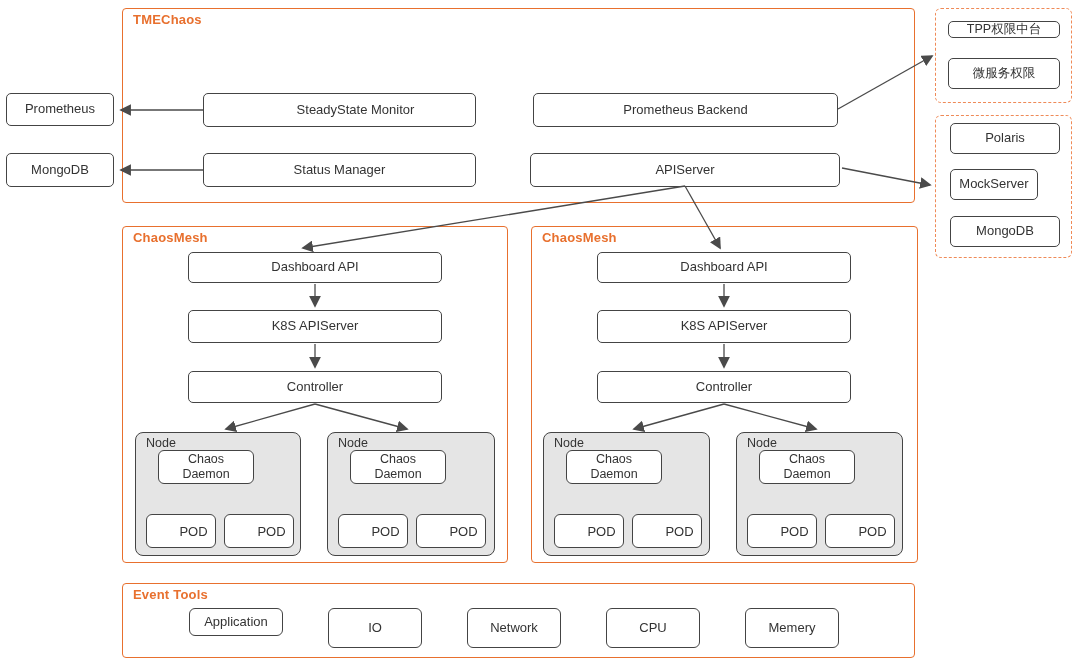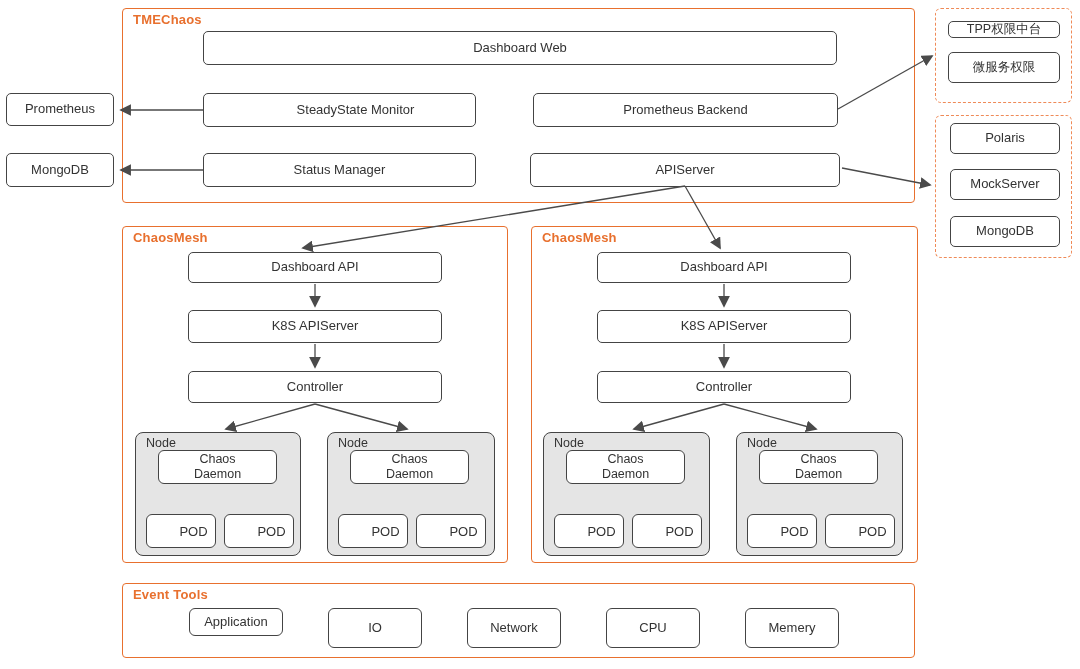--- a/index.html
+++ b/index.html
@@ -34,21 +34,21 @@
     white-space:nowrap;
   }
   .node{
     position:absolute;box-sizing:border-box;background:#e5e5e5;
     border:1.5px solid var(--box-border);border-radius:8px;
   }
   .node-label{
     position:absolute;top:3px;left:10px;font-size:12.5px;color:var(--text);
   }
   .daemon{
-    position:absolute;left:22px;top:17px;width:119px;height:34px;
+    position:absolute;left:22px;top:17px;width:96px;height:34px;
     box-sizing:border-box;border:1.5px solid var(--box-border);border-radius:6px;
     display:flex;flex-direction:column;align-items:center;justify-content:center;
     font-size:12.5px;line-height:1.2;background:#fff;
   }
   .pod{
     position:absolute;top:81px;width:70px;height:34px;
     box-sizing:border-box;border:1.5px solid var(--box-border);border-radius:6px;
     display:flex;align-items:center;justify-content:center;font-size:13px;background:#fff;padding-left:25px;
   }
   .pod.p1{left:10px;} .pod.p2{left:88px;}
@@ -71,33 +71,32 @@
     <span class="clabel">ChaosMesh</span>
   </div>
   <div class="container" style="left:531px;top:226px;width:387px;height:337px;">
     <span class="clabel">ChaosMesh</span>
   </div>
 
   <div class="container" style="left:122px;top:583px;width:793px;height:75px;">
     <span class="clabel">Event Tools</span>
   </div>
 
-  <div class="box" style="left:203px;top:31px;width:634px;height:34px;">Dashboard Web</div>
   <div class="box" style="left:203px;top:93px;width:273px;height:34px;padding-left:32px;">SteadyState Monitor</div>
   <div class="box" style="left:533px;top:93px;width:305px;height:34px;">Prometheus Backend</div>
   <div class="box" style="left:203px;top:153px;width:273px;height:34px;">Status Manager</div>
   <div class="box" style="left:530px;top:153px;width:310px;height:34px;">APIServer</div>
 
   <div class="box" style="left:6px;top:93px;width:108px;height:33px;">Prometheus</div>
   <div class="box" style="left:6px;top:153px;width:108px;height:34px;">MongoDB</div>
 
   <div class="box" style="left:948px;top:21px;width:112px;height:17px;font-size:12.5px;">TPP权限中台</div>
-  <div class="box" style="left:948px;top:52px;width:112px;height:31px;font-size:12.5px;">微服务权限</div>
+  <div class="box" style="left:948px;top:58px;width:112px;height:31px;font-size:12.5px;">微服务权限</div>
   <div class="box" style="left:950px;top:123px;width:110px;height:31px;">Polaris</div>
-  <div class="box" style="left:950px;top:169px;width:110px;height:31px;">MockServer</div>
+  <div class="box" style="left:950px;top:169px;width:88px;height:31px;">MockServer</div>
   <div class="box" style="left:950px;top:216px;width:110px;height:31px;">MongoDB</div>
 
   <div class="box" style="left:188px;top:252px;width:254px;height:31px;">Dashboard API</div>
   <div class="box" style="left:188px;top:310px;width:254px;height:33px;">K8S APIServer</div>
   <div class="box" style="left:188px;top:371px;width:254px;height:32px;">Controller</div>
 
   <div class="node" style="left:135px;top:432px;width:166px;height:124px;">
     <span class="node-label">Node</span>
     <div class="daemon">
       <div>Chaos</div>

